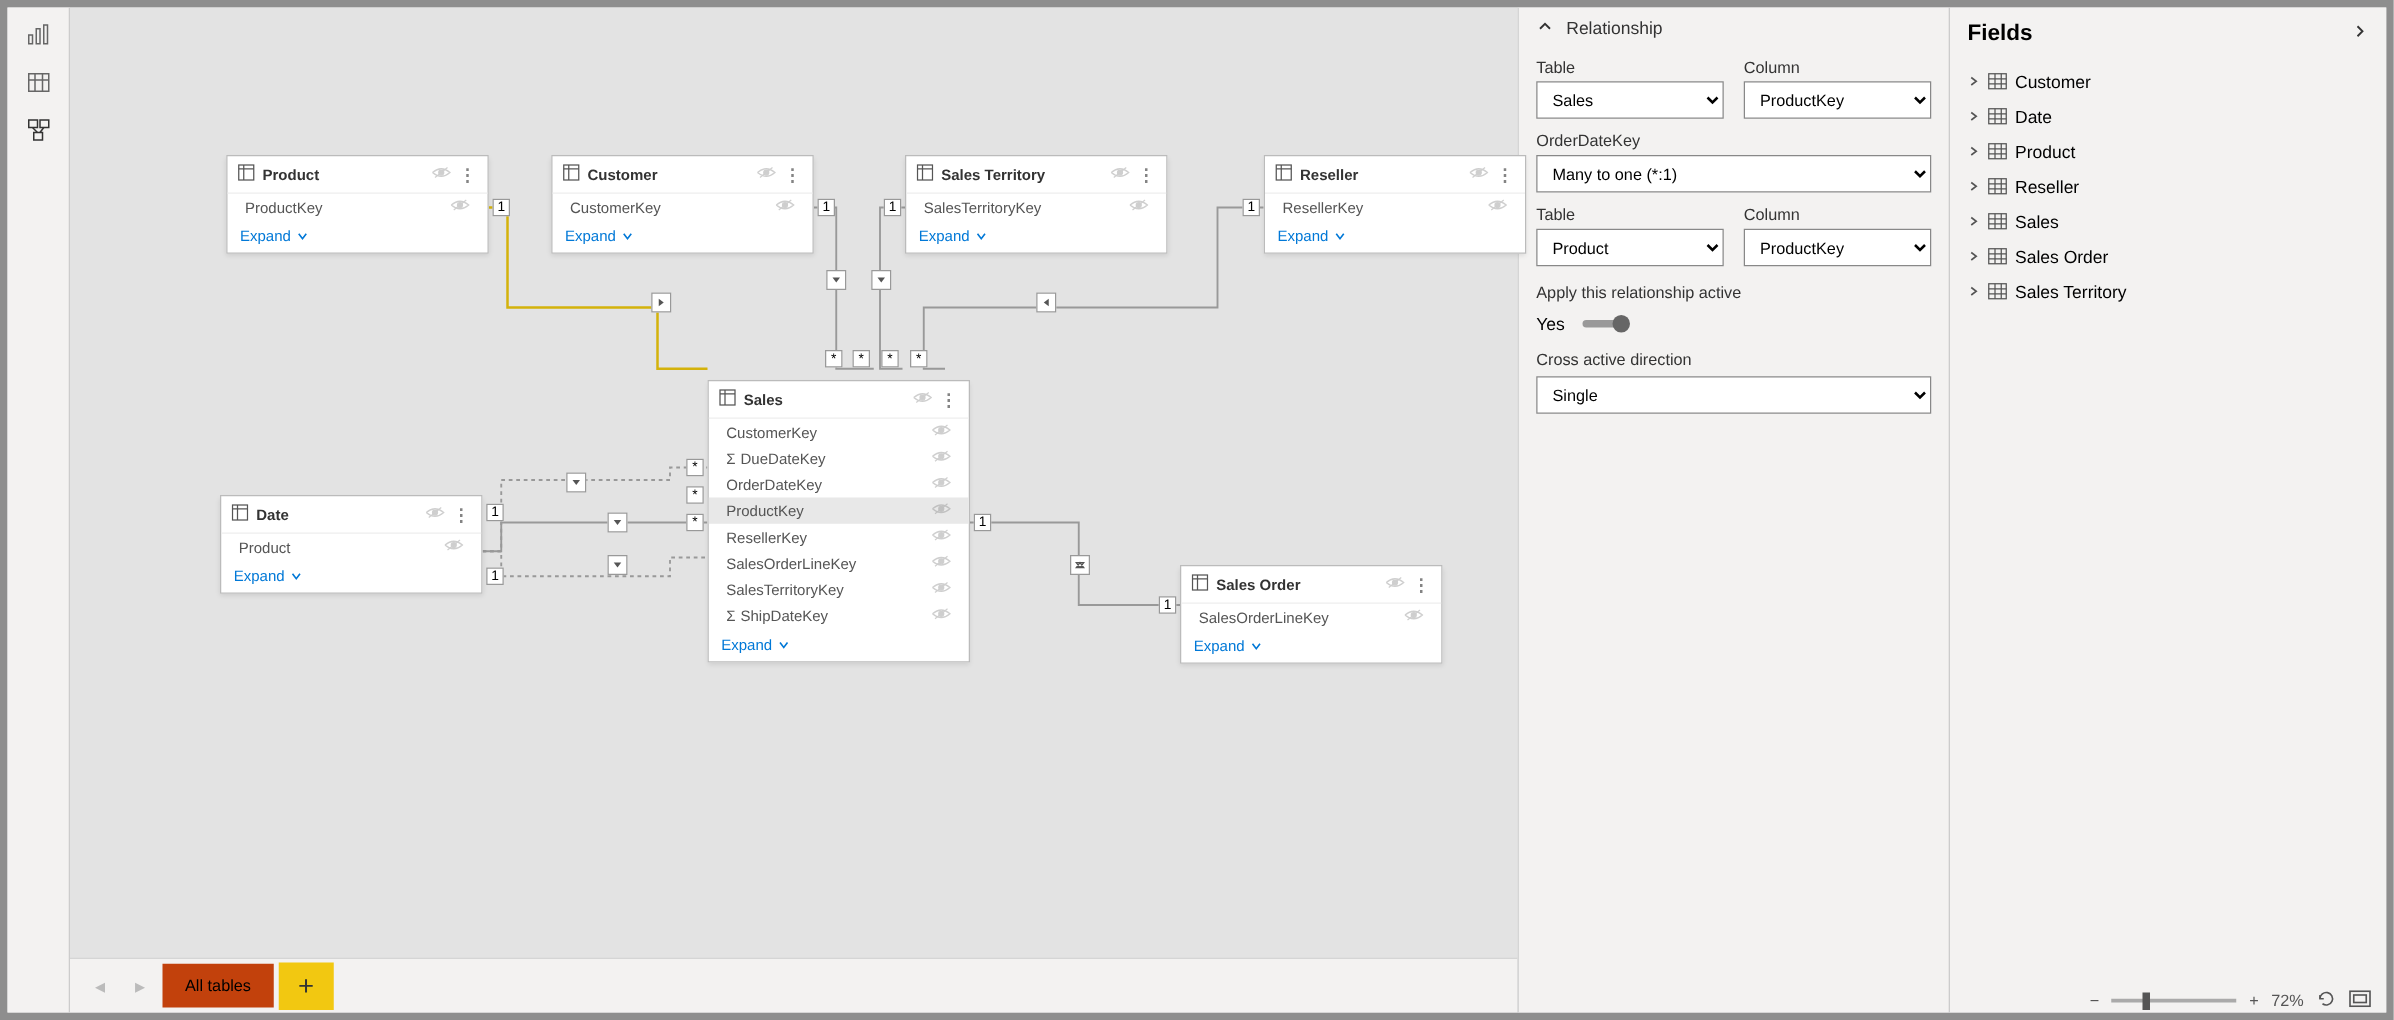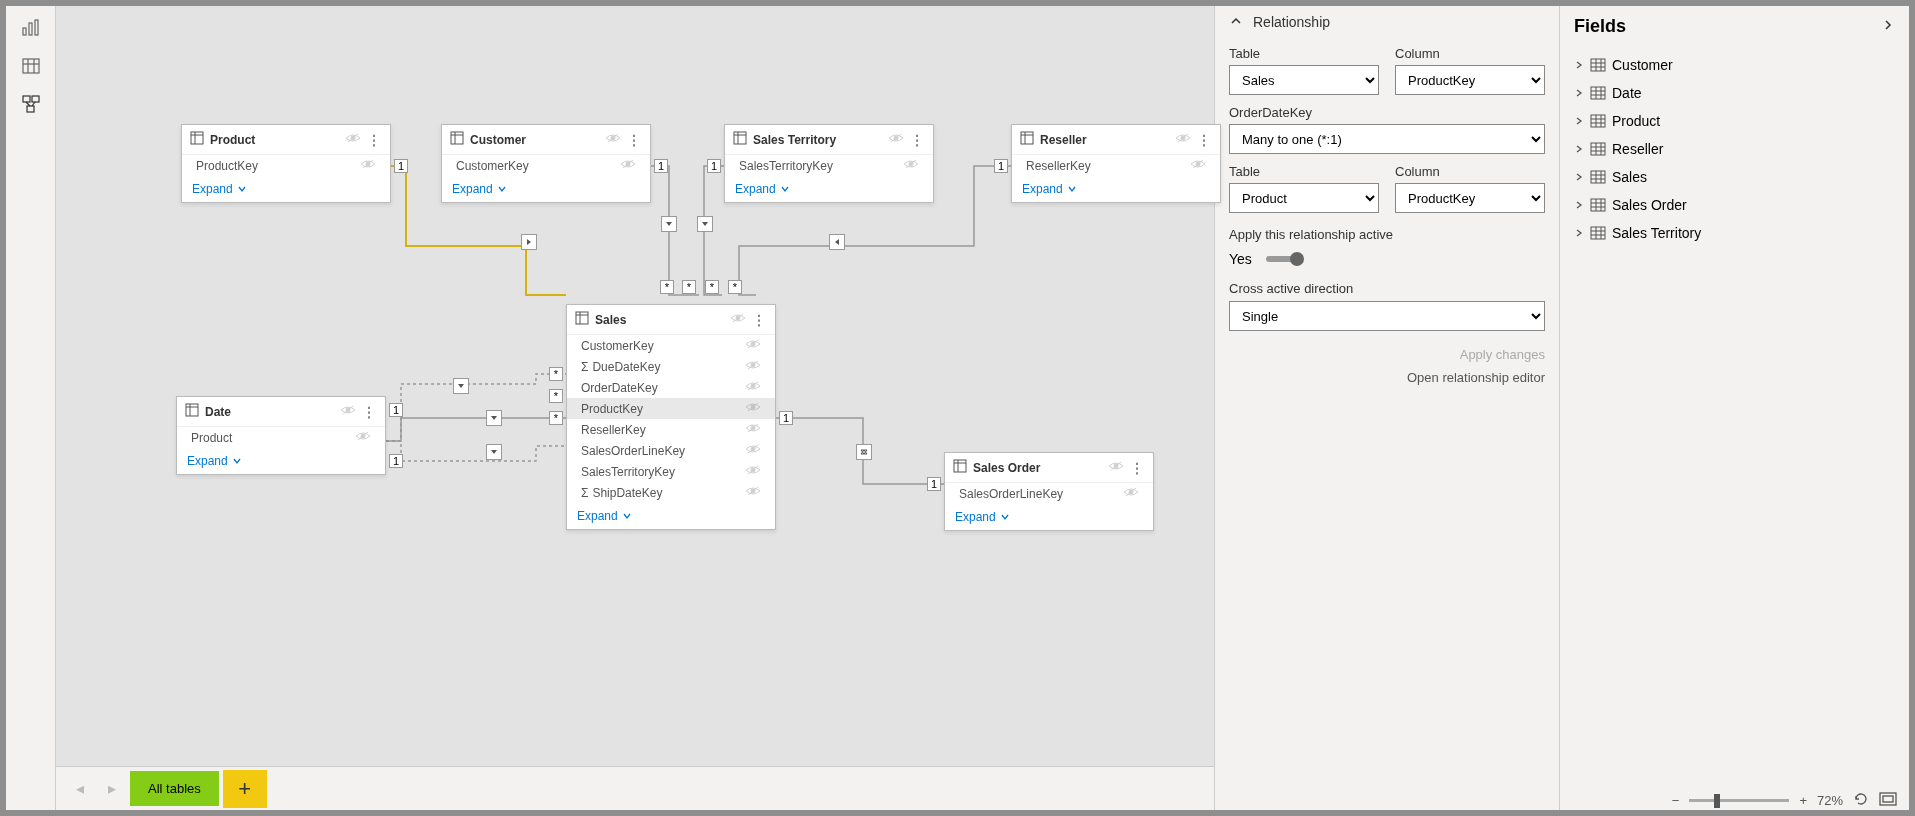--- a/index.html
+++ b/index.html
@@ -4,21 +4,21 @@
   <style>
     *{margin:0;padding:0;box-sizing:border-box;font-family:'Segoe UI',Tahoma,sans-serif}
     body{width:1915px;height:816px;overflow:hidden;background:#e3e3e3}
     .app{display:flex;height:100%;border:6px solid #8e8e8e}
     .leftrail{width:50px;background:#f3f2f1;border-right:1px solid #ccc;display:flex;flex-direction:column;align-items:center;padding-top:12px;gap:18px}
     .leftrail .railbtn{width:20px;height:20px;display:flex;align-items:center;justify-content:center;cursor:pointer}
     .canvas-col{flex:1;display:flex;flex-direction:column;min-width:0}
     .canvas{flex:1;background:#e3e3e3;position:relative}
     .bottomtabs{height:44px;background:#f3f2f1;border-top:1px solid #ccc;display:flex;align-items:center;padding:0 10px;gap:4px}
     .navchevron{width:28px;height:28px;display:flex;align-items:center;justify-content:center;color:#bbb}
-    .pagetab{background:#84cc16;padding:10px 18px;font-size:13px;cursor:pointer}
+    .pagetab{background:#c2410c;padding:10px 18px;font-size:13px;cursor:pointer}
     .addpage{width:44px;height:38px;background:#f2c811;display:flex;align-items:center;justify-content:center;font-size:22px;color:#333;cursor:pointer}
     .props{width:345px;background:#f3f2f1;border-left:1px solid #ccc;display:flex;flex-direction:column}
     .panelhdr{display:flex;align-items:center;justify-content:space-between;padding:10px 14px;font-size:18px;font-weight:600}
     .section{display:flex;align-items:flex-start;padding:8px 14px;gap:10px;font-size:14px;color:#333}
     .section svg{width:14px;height:14px}
     .formrow{display:flex;gap:16px;padding:2px 14px}
     .formcol{flex:1;display:flex;flex-direction:column;gap:2px}
     .lbl{font-size:13px;color:#333;padding-top:6px}
     select,.sel{width:100%;height:30px;background:#fff;border:1px solid #888;font-size:13px;padding:0 8px;cursor:pointer}
     .toggle-row{display:flex;align-items:center;padding:6px 14px;gap:14px;font-size:14px}
@@ -466,24 +466,20 @@
       <div class="toggle">
           <div class="knob"></div>
         </div>
     </div>
     <div style="padding:6px 14px 2px"><span class="lbl">Cross active direction</span></div>
     <div class="formrow">
         <div class="formcol single">
           <select class="sel"><option>Single</option></select>
         </div>
       </div>
-    <div class="links">
-      <div style="color:#aaa">Apply changes</div>
-      <div>Open relationship editor</div>
-    </div>
   </div>
 
   <div class="fields">
     <div class="panelhdr">
       <span>Fields</span>
       <span><svg width="14" height="14" viewBox="0 0 14 14" fill="none" stroke="#333" stroke-width="1.5">
             <path d="M5 3 L9 7 L5 11"></path>
           </svg></span>
     </div>
     <div class="fieldlist" id="fieldlist">

